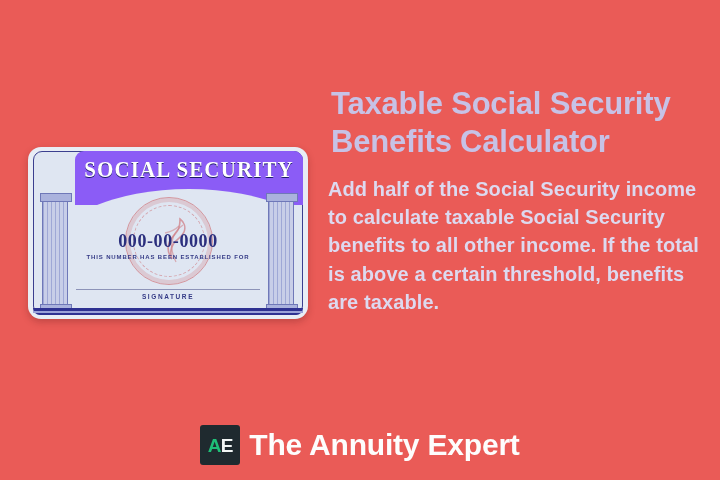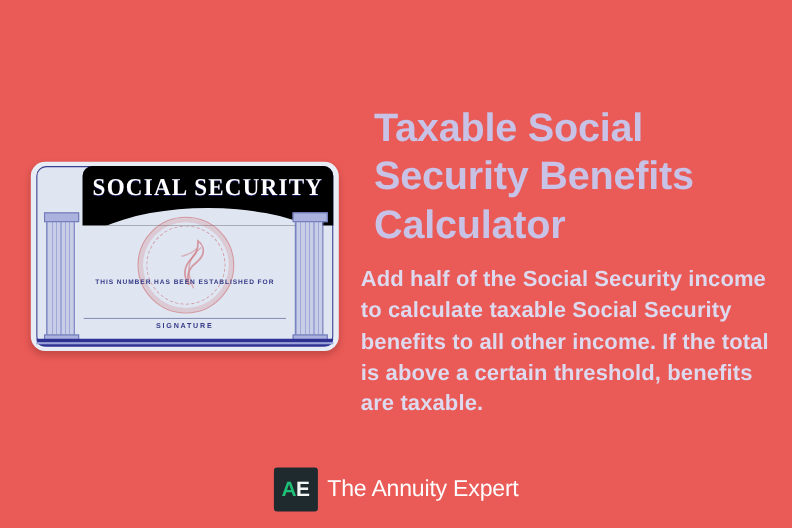--- a/index.html
+++ b/index.html
@@ -55,21 +55,21 @@
     background: #dfe6f2;
   }
 
   
   .ss-header {
     position: absolute;
     left: 5px;
     top: 4px;
     right: 5px;
     height: 54px;
-    background: #000000;
+    background: #8b5cf6;
     border-radius: 9px 9px 0 0;
     overflow: hidden;
     margin-left: 42px;
   }
   
   .ss-header::after {
     content: "";
     position: absolute;
     left: -10%;
     bottom: -46px;
@@ -217,22 +217,22 @@
   }
 
   
   .copy {
     position: absolute;
     left: 328px;
     top: 82px;
     width: 388px;
   }
   .headline {
-    margin: 12px;
-    font-size: 36px;
+    margin: 3px;
+    font-size: 31px;
     line-height: 1.22;
     font-weight: 700;
     color: #c7c2e6;
     letter-spacing: -0.2px;
   }
   .body-copy {
     margin: 14px 0 0 0;
     font-size: 20px;
     line-height: 1.42;
     font-weight: 700;
@@ -260,22 +260,22 @@
     align-items: center;
     justify-content: center;
     font-weight: 700;
     font-size: 19px;
     letter-spacing: -0.5px;
     line-height: 1;
   }
   .brand-mark .glyph-a { color: #1fbf77; }
   .brand-mark .glyph-e { color: #f2f6f5; }
   .brand-name {
-    font-size: 21px;
-    font-weight: 400;
+    font-size: 30px;
+    font-weight: 700;
     color: #fdfdfd;
     letter-spacing: -0.2px;
   }
 </style>
 </head>
 <body>
 
 <div class="poster">
 
   <div class="card-area">
@@ -291,20 +291,21 @@
 
       <div class="ss-seal">
         <svg class="ss-seal-bird" viewBox="0 0 40 56">
           <path d="M27 6 C31 9 33 14 31 19 C29 24 24 26 21 30 C18 34 17 40 19 46
                    C16 42 14 36 16 30 C18 24 23 21 25 17 C27 13 27 9 27 6 Z" fill="none" stroke="#c63c3e" stroke-width="1.6" opacity="0.7"></path>
           <path d="M30 12 C24 16 20 22 19 29 C18 36 20 43 23 49" fill="none" stroke="#c63c3e" stroke-width="1.3" opacity="0.55"></path>
           <path d="M12 20 C17 19 22 17 26 13" fill="none" stroke="#c63c3e" stroke-width="1.3" opacity="0.5"></path>
         </svg>
       </div>
 
+      <div class="ss-number">000-00-0000</div>
 
       <div class="ss-estab">THIS NUMBER HAS BEEN ESTABLISHED FOR</div>
 
       <div class="ss-sig-rule"></div>
       <div class="ss-signature">SIGNATURE</div>
 
       <div class="ss-bottombar">
         <div class="ss-bottombar-inner"></div>
       </div>
     </div>

